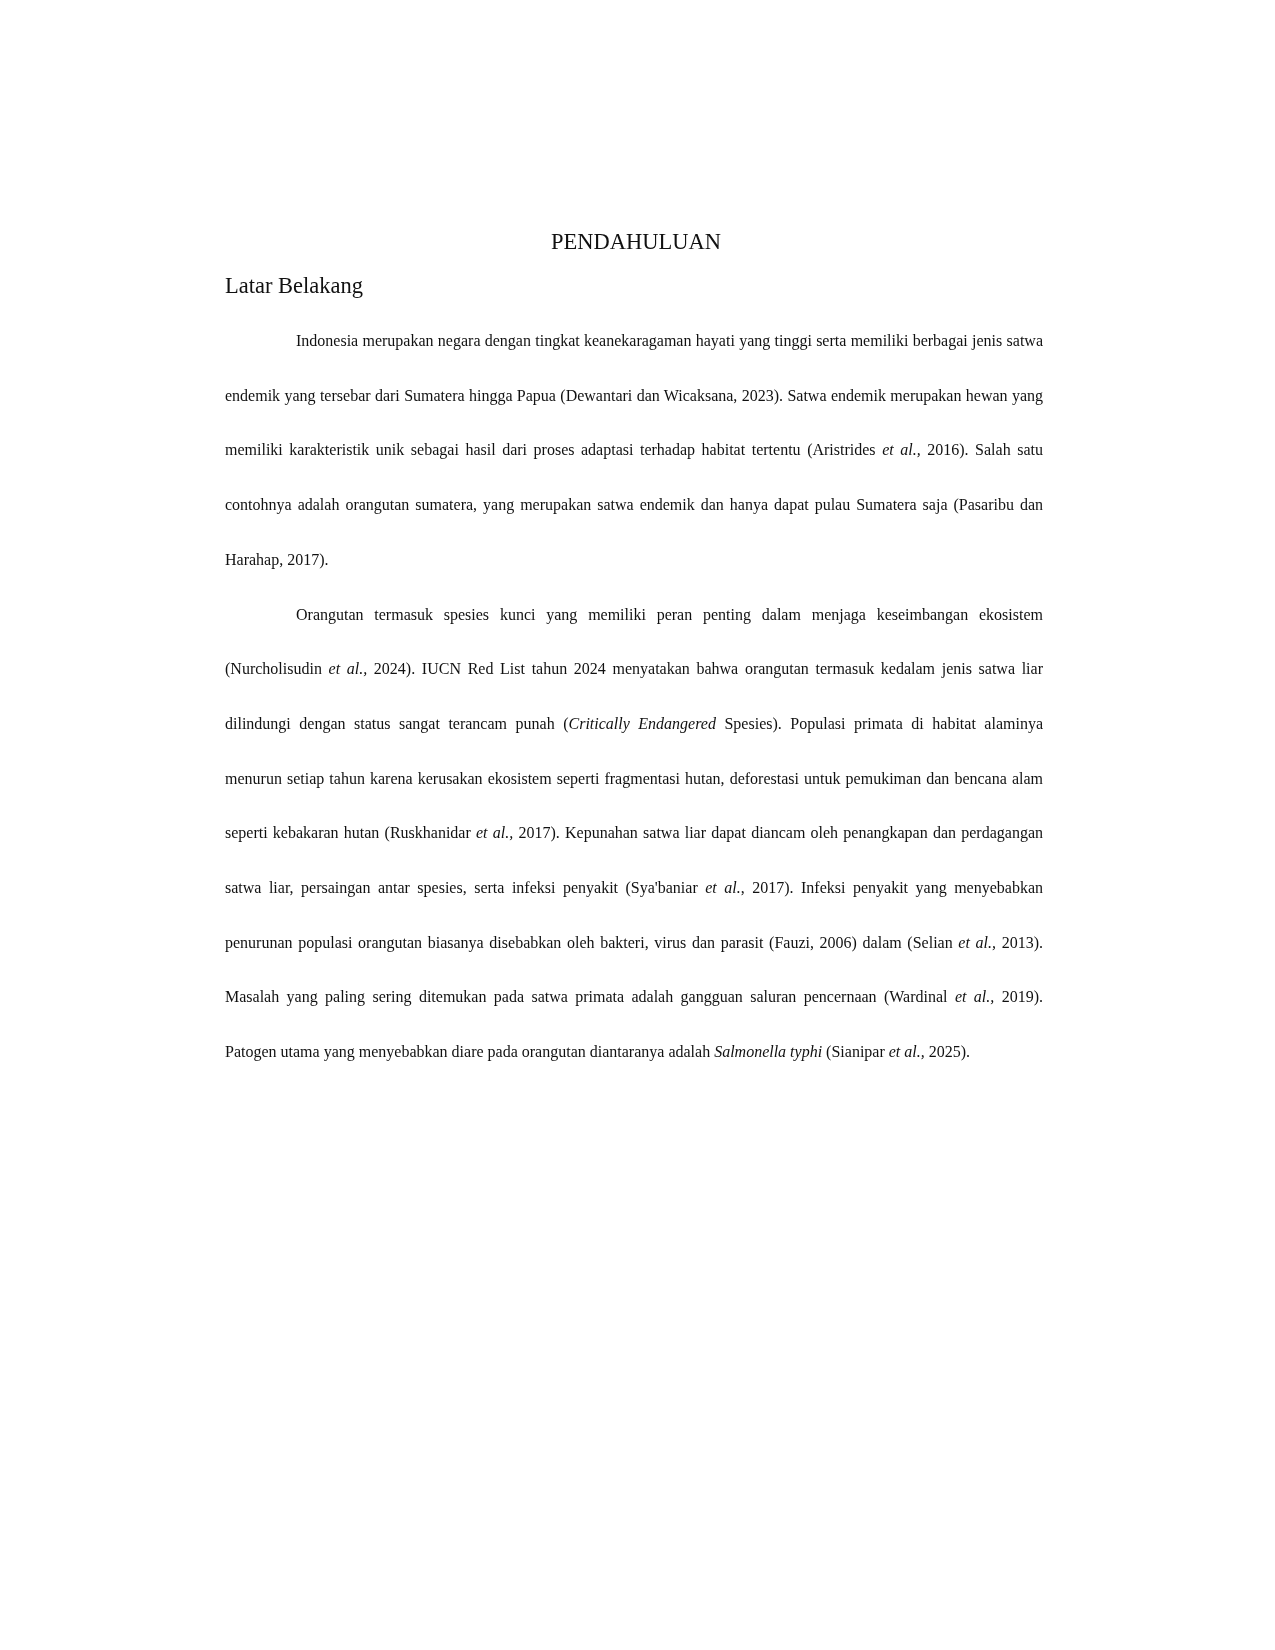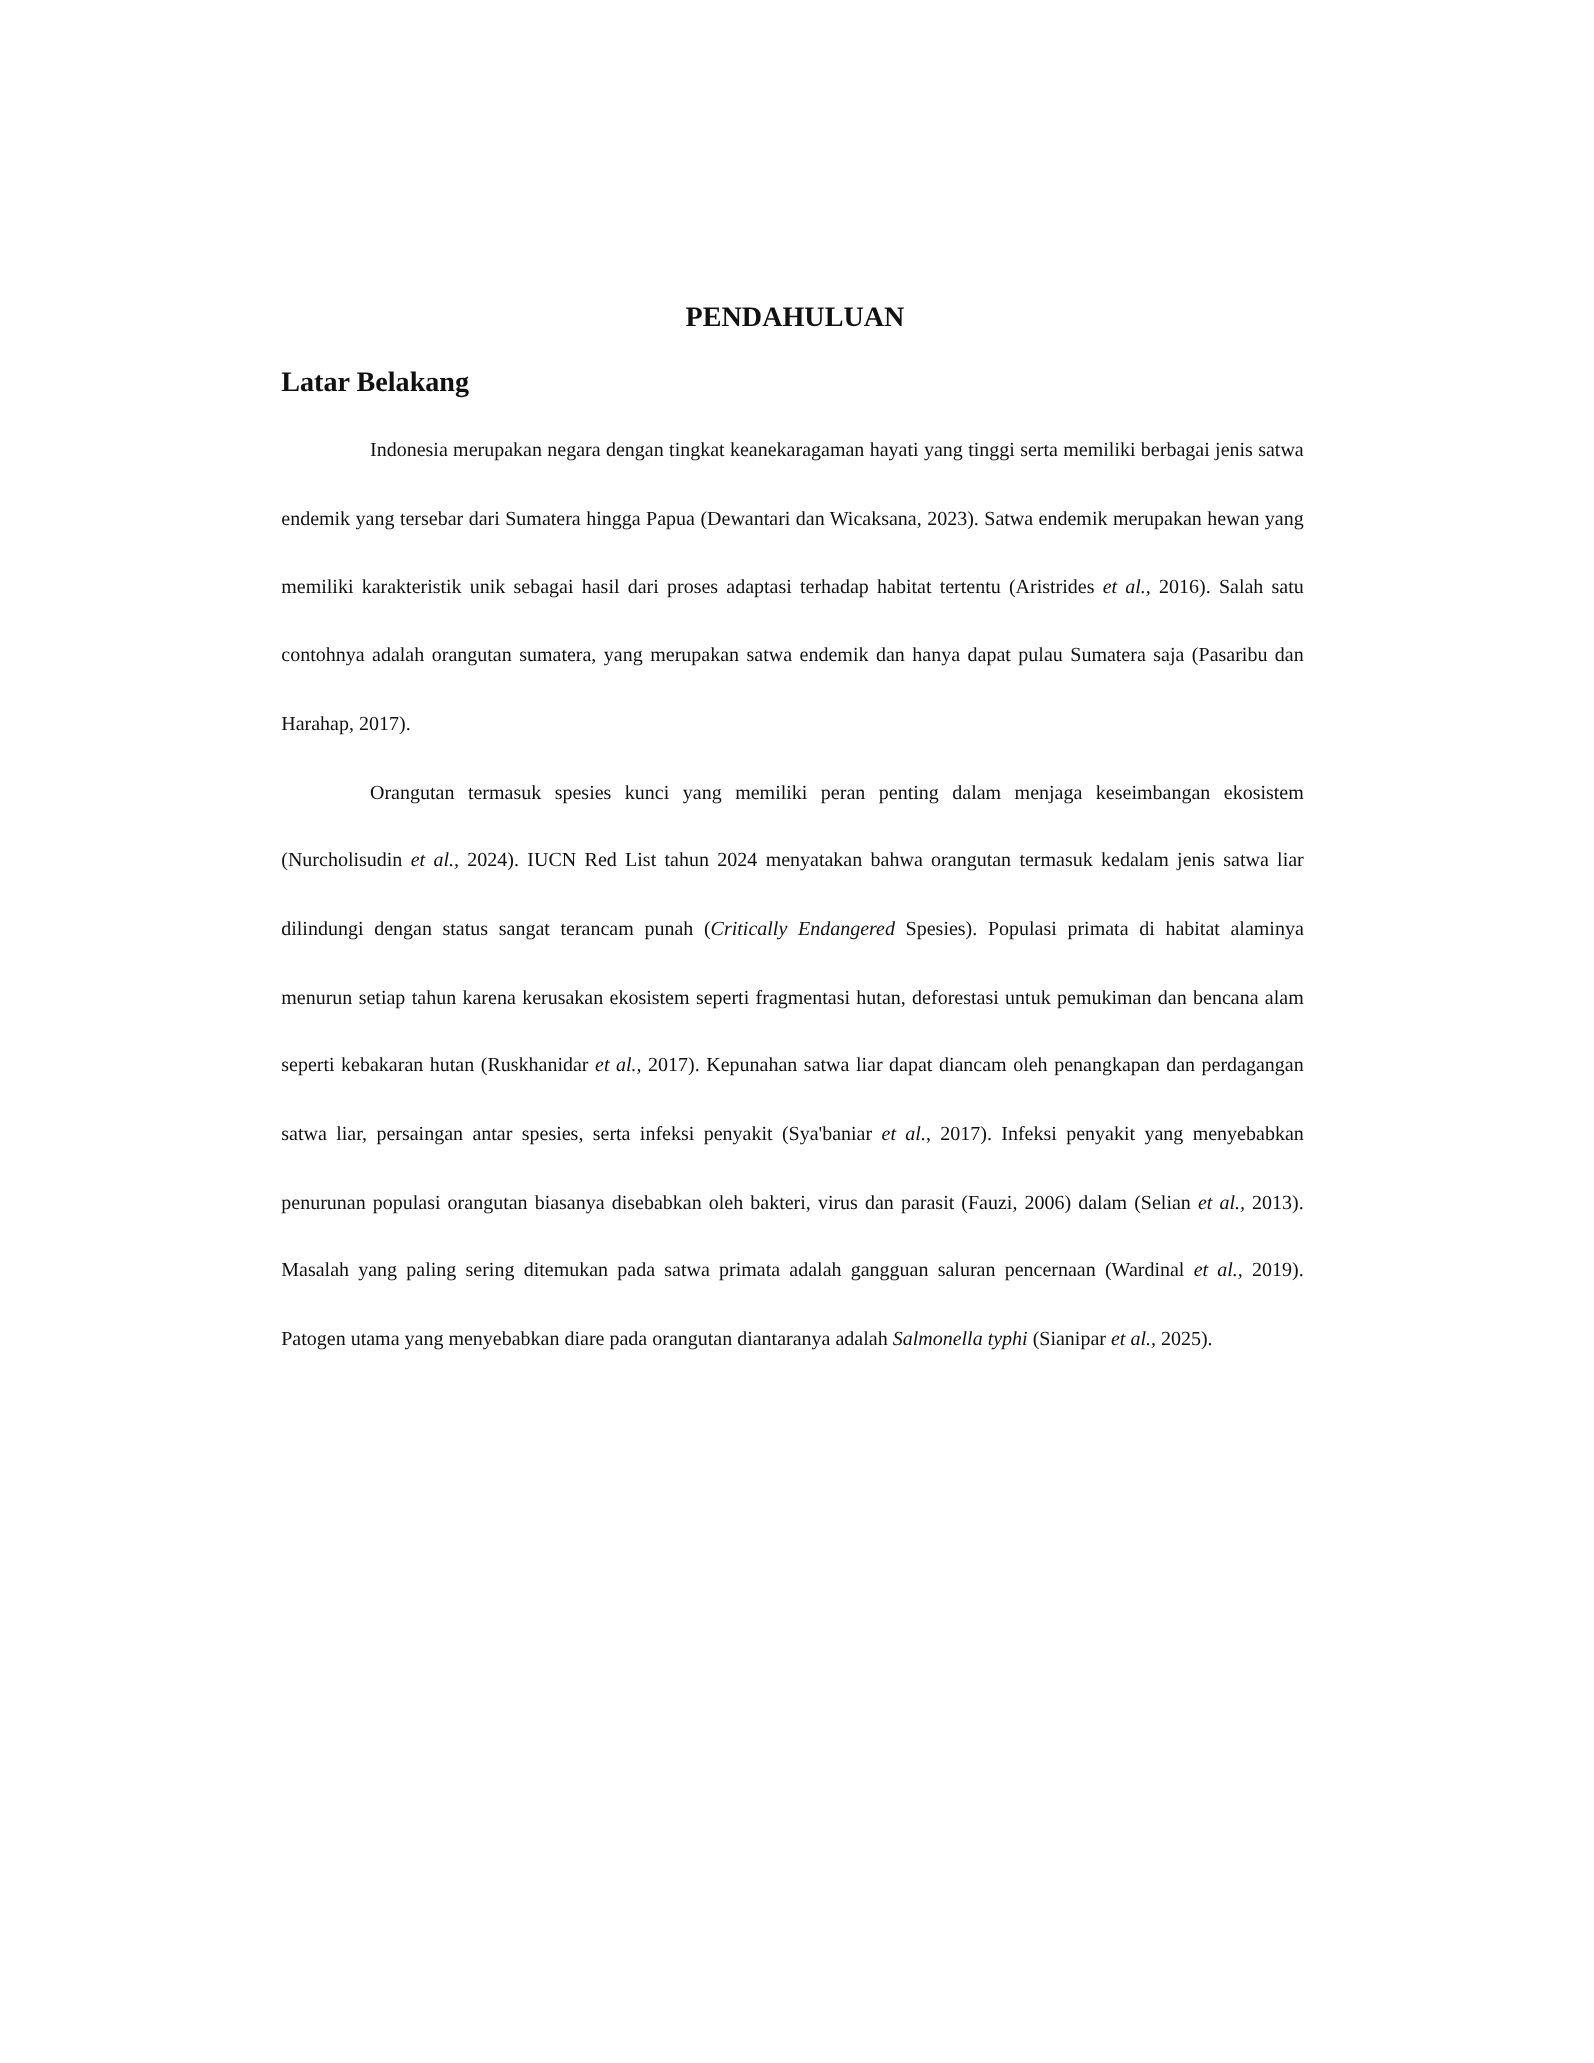--- a/index.html
+++ b/index.html
@@ -16,28 +16,28 @@
       color: #111111;
     }
     .page {
       position: absolute;
       left: 225px;
       top: 220px;
       width: 818px;
     }
     .chapter-title {
       text-align: center;
-      font-weight: bold;
+      font-weight: normal;
       font-size: 22.5px;
-      margin: 16px;
+      margin: 4px;
       line-height: 36px;
       padding-left: 4px;
     }
     .section-title {
-      font-weight: bold;
+      font-weight: normal;
       font-size: 22.5px;
       margin: 8px 0 0 0;
       line-height: 36px;
     }
     .para {
       font-size: 16px;
       line-height: 54.7px;
       text-align: justify;
       text-indent: 71px;
       margin: 0;

